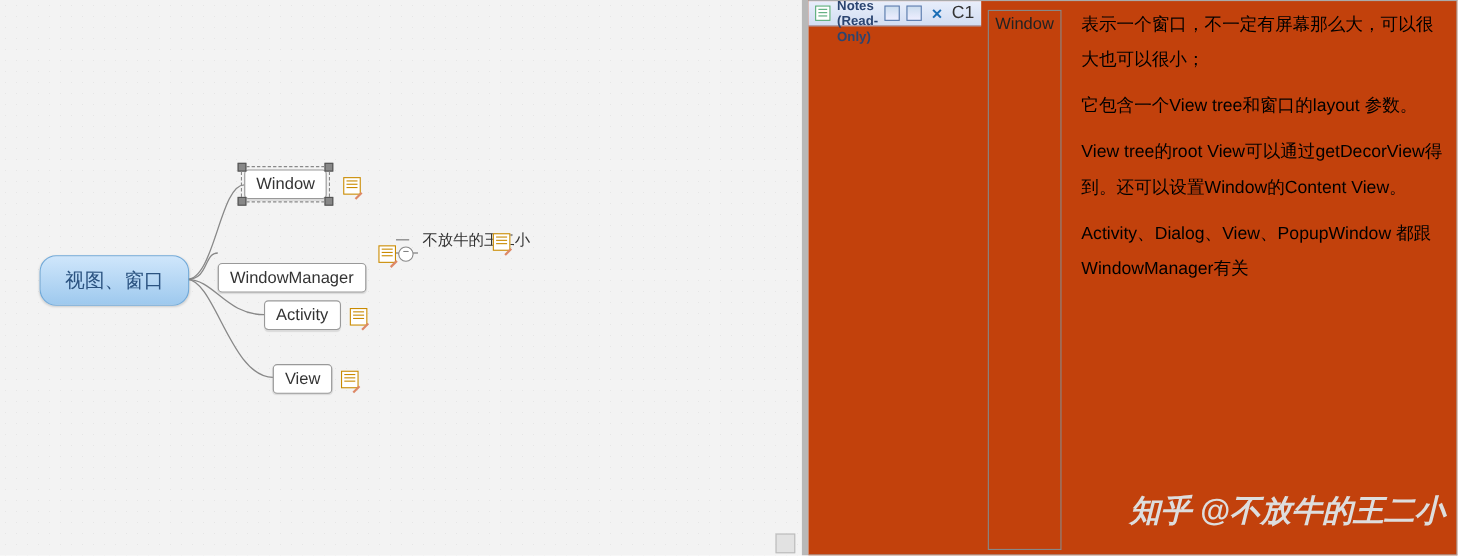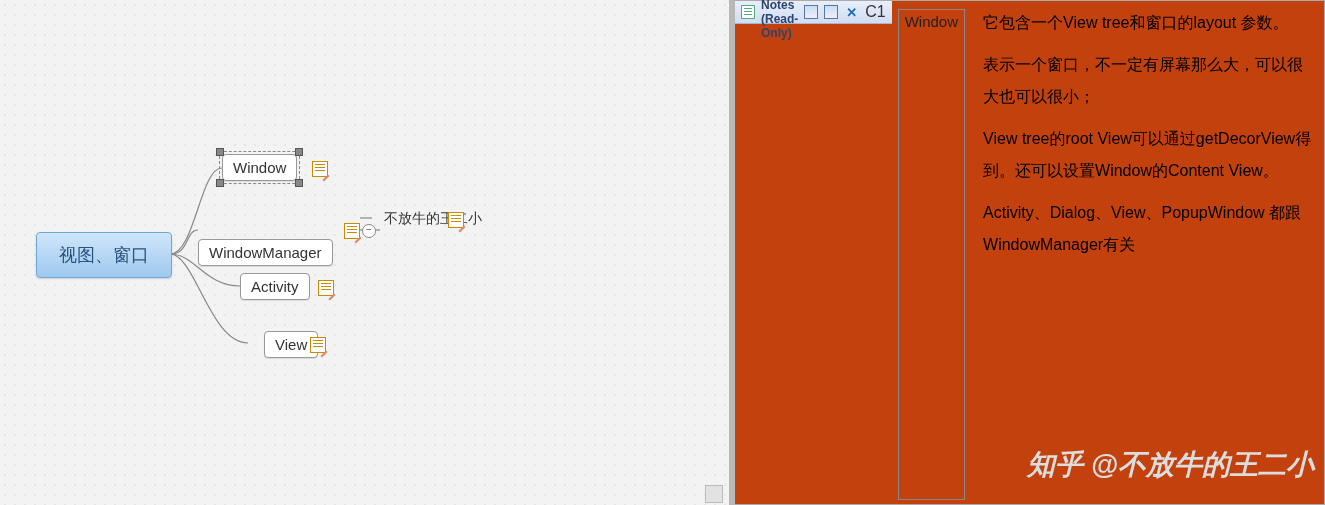--- a/index.html
+++ b/index.html
@@ -26,21 +26,21 @@
     box-sizing: border-box;
   }
   .root-node {
     position: absolute;
     left: 36px;
     top: 232px;
     width: 134px;
     height: 44px;
     background: linear-gradient(#cfe6fb, #9ec9ee);
     border: 1px solid #6fa8d8;
-    border-radius: 4px;
+    border-radius: 15px;
     color: #2b5380;
     font-size: 18px;
     display: flex;
     align-items: center;
     justify-content: center;
     box-shadow: 0 1px 2px rgba(0,0,0,0.15);
   }
   .child-node {
     position: absolute;
     background: #ffffff;
@@ -225,43 +225,43 @@
   <span class="collapse-handle" style="left:362px; top:224px;">−</span>
 
   <span class="subchild-label" style="left:384px; top:210px;">不放牛的王二小</span>
   <span class="note-icon pencil" style="position:absolute; left:448px; top:212px;"></span>
 
   <div class="child-node" style="left:240px; top:273px;">
     <span>Activity</span>
   </div>
   <span class="note-icon pencil" style="position:absolute; left:318px; top:280px;"></span>
 
-  <div class="child-node" style="left:248px; top:331px;margin-left:16px;">
+  <div class="child-node" style="left:248px; top:331px;">
     <span>View</span>
   </div>
   <span class="note-icon pencil" style="position:absolute; left:310px; top:337px;"></span>
 
   <div class="scroll-stub"></div>
 </div>
 
 <div class="notes-panel">
   <div class="notes-header">
     <span class="hdr-icon note"></span>
     <span class="title">Topic Notes (Read-Only)</span>
     <span class="hdr-icon win"></span>
     <span class="hdr-icon win"></span>
     <span class="hdr-close">✕</span>
     <span class="hdr-text-right">C1</span>
   </div>
 
   <div class="note-title-bar">Window</div>
 
   <div class="note-body">
+    <p>表示一个窗口，不一定有屏幕那么大，可以很大也可以很小；</p>
     <p>它包含一个View tree和窗口的layout 参数。</p>
-    <p>表示一个窗口，不一定有屏幕那么大，可以很大也可以很小；</p>
     <p>View tree的root View可以通过getDecorView得到。还可以设置Window的Content View。</p>
     <p></p>
     <p>Activity、Dialog、View、PopupWindow 都跟 WindowManager有关</p>
   </div>
 
   <div class="watermark">
     <div class="big">知乎 @不放牛的王二小</div>
   </div>
 </div>
 

